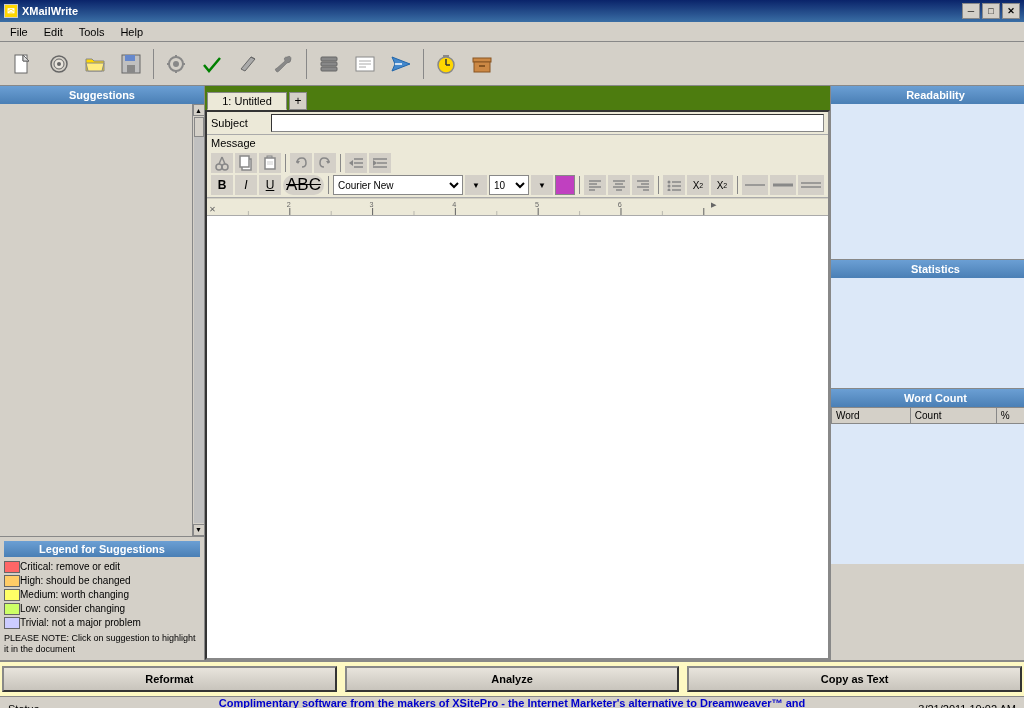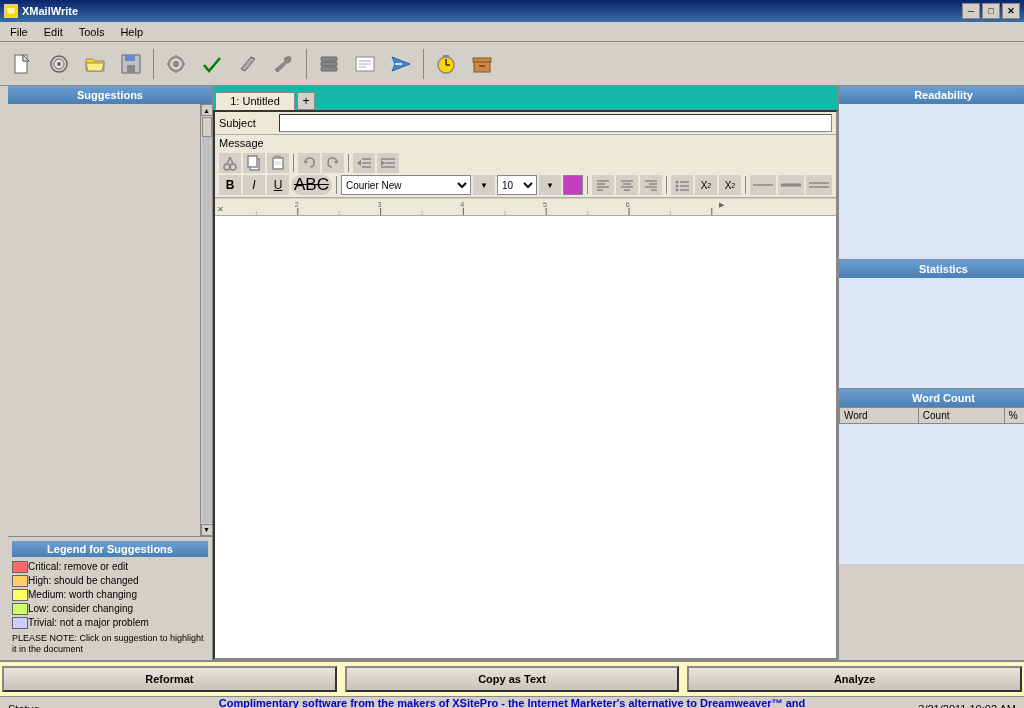--- a/index.html
+++ b/index.html
@@ -117,21 +117,21 @@
       display: flex;
       flex-direction: column;
       background: #d4d0c8;
     }
 
     
     .tab-bar {
       display: flex;
       align-items: flex-end;
       padding: 2px 2px 0;
-      background: #14b8a6;
+      background: #4d7c0f;
       height: 24px;
     }
     .tab {
       background: #d4d0c8;
       border: 1px solid #888;
       border-bottom: none;
       padding: 2px 10px;
       font-size: 11px;
       cursor: pointer;
       min-width: 80px;
@@ -465,21 +465,21 @@
   </div>
   <div class="toolbar-btn" title="Archive">
     <svg width="22" height="22" viewBox="0 0 22 22">
         <rect x="2" y="5" width="18" height="4" fill="#cc8844" stroke="#885522" stroke-width="1"></rect>
         <rect x="3" y="9" width="16" height="10" fill="#cc8844" stroke="#885522" stroke-width="1"></rect>
         <rect x="8" y="12" width="6" height="2" fill="#885522"></rect>
       </svg>
   </div>
 </div>
 
-<div class="main-content" style="display:flex; height: 574px; padding-left: 8px;">
+<div class="main-content" style="display:flex; height: 574px;">
 
   <div class="left-panel">
     <div class="panel-header">Suggestions</div>
     <div class="suggestions-area">
       <div class="suggestions-content"></div>
       <div class="suggestions-scrollbar">
         <div class="scroll-arrow">▲</div>
         <div class="scroll-track">
           <div class="scroll-thumb"></div>
         </div>
@@ -732,21 +732,21 @@
           </tr>
         </tbody>
       </table>
     </div>
   </div>
 
 </div>
 
 <div class="bottom-buttons">
   <button class="action-btn">Reformat</button>
+  <button class="action-btn">Analyze</button>
   <button class="action-btn">Copy as Text</button>
-  <button class="action-btn">Analyze</button>
 </div>
 
 <div class="status-bar">
   <span class="status-left">Status</span>
   <span class="status-promo">Complimentary software from the makers of XSitePro - the Internet Marketer's alternative to Dreamweaver™ and Frontpage™</span>
   <span class="status-right">3/21/2011     10:02 AM</span>
 </div>
 
 </body></html>

